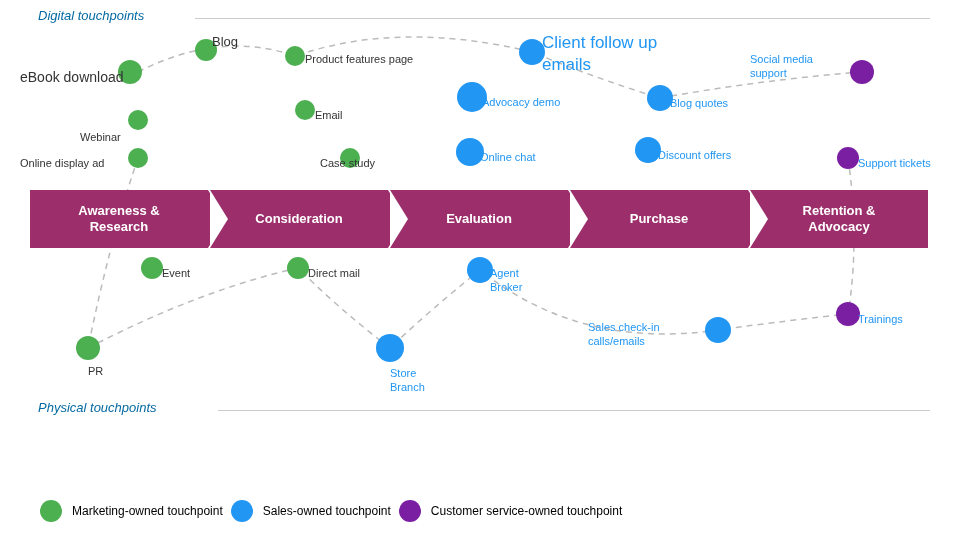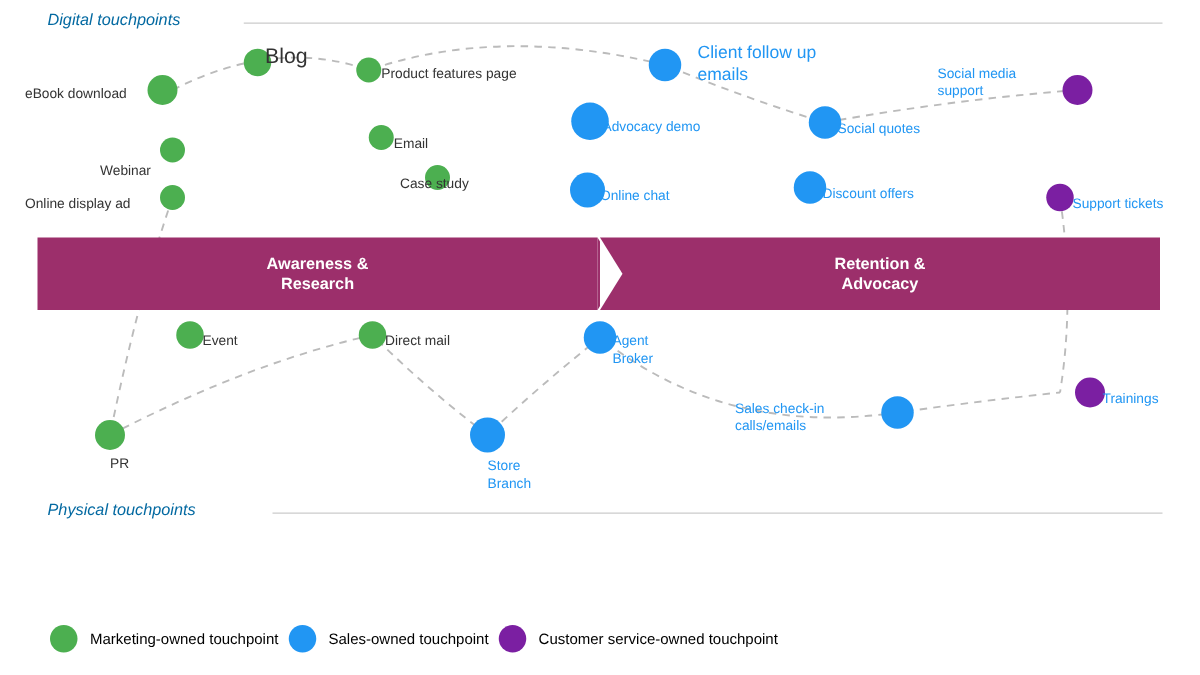--- a/index.html
+++ b/index.html
@@ -156,20 +156,29 @@
 
     <path d="M 138 158 Q 110 240 88 348" fill="none" stroke="#bbb" stroke-width="1.5" stroke-dasharray="6,5"></path>
     <path d="M 848 158 Q 860 240 848 314" fill="none" stroke="#bbb" stroke-width="1.5" stroke-dasharray="6,5"></path>
   </svg>
 
   <div class="funnel-row">
     <div class="funnel-arrow">
       <span class="funnel-arrow-text">Awareness &amp;<br>Research</span>
     </div>
     <div class="funnel-arrow">
+      <span class="funnel-arrow-text">Consideration</span>
+    </div>
+    <div class="funnel-arrow">
+      <span class="funnel-arrow-text">Evaluation</span>
+    </div>
+    <div class="funnel-arrow">
+      <span class="funnel-arrow-text">Purchase</span>
+    </div>
+    <div class="funnel-arrow">
       <span class="funnel-arrow-text">Retention &amp;<br>Advocacy</span>
     </div>
   </div>
 
   <div class="legend">
     <div class="legend-item">
       <div class="legend-circle" style="background:#4caf50;"></div>
       <span>Marketing-owned touchpoint</span>
     </div>
     <div class="legend-item">
@@ -177,62 +186,62 @@
       <span>Sales-owned touchpoint</span>
     </div>
     <div class="legend-item">
       <div class="legend-circle" style="background:#7b1fa2;"></div>
       <span>Customer service-owned touchpoint</span>
     </div>
   </div>
 
 <div style="position: absolute; left: 195px; top: 39px;">
       <div style="width: 22px; height: 22px; border-radius: 50%; background: rgb(76, 175, 80);"></div>
-      <div style="position: absolute; left: 17px; top: -5px; font-size: 17px; color: rgb(51, 51, 51); white-space: pre; line-height: 1.3;">Blog</div>
+      <div style="position: absolute; left: 17px; top: -5px; font-size: 13px; color: rgb(51, 51, 51); white-space: pre; line-height: 1.3;">Blog</div>
     </div>
     <div style="position: absolute; left: 118px; top: 60px;">
       <div style="width: 24px; height: 24px; border-radius: 50%; background: rgb(76, 175, 80);"></div>
-      <div style="position: absolute; left: -98px; top: 8px; font-size: 11px; color: rgb(51, 51, 51); white-space: pre; line-height: 1.3;">eBook download</div>
+      <div style="position: absolute; left: -98px; top: 8px; font-size: 14px; color: rgb(51, 51, 51); white-space: pre; line-height: 1.3;">eBook download</div>
     </div>
     <div style="position: absolute; left: 128px; top: 110px;">
       <div style="width: 20px; height: 20px; border-radius: 50%; background: rgb(76, 175, 80);"></div>
       <div style="position: absolute; left: -48px; top: 8px; font-size: 11px; color: rgb(51, 51, 51); white-space: pre; line-height: 1.3; margin-top: 12px;">Webinar</div>
     </div>
     <div style="position: absolute; left: 128px; top: 148px;">
       <div style="width: 20px; height: 20px; border-radius: 50%; background: rgb(76, 175, 80);"></div>
       <div style="position: absolute; left: -108px; top: 8px; font-size: 11px; color: rgb(51, 51, 51); white-space: pre; line-height: 1.3;">Online display ad</div>
     </div>
     <div style="position: absolute; left: 285px; top: 46px;">
       <div style="width: 20px; height: 20px; border-radius: 50%; background: rgb(76, 175, 80);"></div>
       <div style="position: absolute; left: 20px; top: 6px; font-size: 11px; color: rgb(51, 51, 51); white-space: pre; line-height: 1.3;">Product features page</div>
     </div>
     <div style="position: absolute; left: 295px; top: 100px;">
       <div style="width: 20px; height: 20px; border-radius: 50%; background: rgb(76, 175, 80);"></div>
       <div style="position: absolute; left: 20px; top: 8px; font-size: 11px; color: rgb(51, 51, 51); white-space: pre; line-height: 1.3;">Email</div>
     </div>
-    <div style="position: absolute; left: 300px; top: 132px; padding-left: 40px;">
+    <div style="position: absolute; left: 300px; top: 148px; padding-left: 40px;">
       <div style="width: 20px; height: 20px; border-radius: 50%; background: rgb(76, 175, 80);"></div>
       <div style="position: absolute; left: 20px; top: 8px; font-size: 11px; color: rgb(51, 51, 51); white-space: pre; line-height: 1.3;">Case study</div>
     </div>
     <div style="position: absolute; left: 519px; top: 39px;">
       <div style="width: 26px; height: 26px; border-radius: 50%; background: rgb(33, 150, 243);"></div>
-      <div style="position: absolute; left: 23px; top: -7px; font-size: 14px; color: rgb(33, 150, 243); white-space: pre; line-height: 1.3; margin-left: 16px;">Client follow up
+      <div style="position: absolute; left: 23px; top: -7px; font-size: 17px; color: rgb(33, 150, 243); white-space: pre; line-height: 1.3;">Client follow up
 emails</div>
     </div>
     <div style="position: absolute; left: 457px; top: 82px;">
       <div style="width: 30px; height: 30px; border-radius: 50%; background: rgb(33, 150, 243);"></div>
       <div style="position: absolute; left: 25px; top: 13px; font-size: 11px; color: rgb(33, 150, 243); white-space: pre; line-height: 1.3;">Advocacy demo</div>
     </div>
     <div style="position: absolute; left: 456px; top: 138px;">
       <div style="width: 28px; height: 28px; border-radius: 50%; background: rgb(33, 150, 243);"></div>
       <div style="position: absolute; left: 24px; top: 12px; font-size: 11px; color: rgb(33, 150, 243); white-space: pre; line-height: 1.3;">Online chat</div>
     </div>
     <div style="position: absolute; left: 647px; top: 85px;">
       <div style="width: 26px; height: 26px; border-radius: 50%; background: rgb(33, 150, 243);"></div>
-      <div style="position: absolute; left: 23px; top: 11px; font-size: 11px; color: rgb(33, 150, 243); white-space: pre; line-height: 1.3;">Social quotes</div>
+      <div style="position: absolute; left: 23px; top: 11px; font-size: 11px; color: rgb(33, 150, 243); white-space: pre; line-height: 1.3;">Blog quotes</div>
     </div>
     <div style="position: absolute; left: 635px; top: 137px;">
       <div style="width: 26px; height: 26px; border-radius: 50%; background: rgb(33, 150, 243);"></div>
       <div style="position: absolute; left: 23px; top: 11px; font-size: 11px; color: rgb(33, 150, 243); white-space: pre; line-height: 1.3;">Discount offers</div>
     </div>
     <div style="position: absolute; left: 850px; top: 60px;">
       <div style="width: 24px; height: 24px; border-radius: 50%; background: rgb(123, 31, 162);"></div>
       <div style="position: absolute; left: -100px; top: -8px; font-size: 11px; color: rgb(33, 150, 243); white-space: pre; line-height: 1.3;">Social media
 support</div>
     </div>
@@ -260,17 +269,17 @@
     <div style="position: absolute; left: 467px; top: 257px;">
       <div style="width: 26px; height: 26px; border-radius: 50%; background: rgb(33, 150, 243);"></div>
       <div style="position: absolute; left: 23px; top: 9px; font-size: 11px; color: rgb(33, 150, 243); white-space: pre; line-height: 1.3;">Agent
 Broker</div>
     </div>
     <div style="position: absolute; left: 705px; top: 317px;">
       <div style="width: 26px; height: 26px; border-radius: 50%; background: rgb(33, 150, 243);"></div>
       <div style="position: absolute; left: -117px; top: 3px; font-size: 11px; color: rgb(33, 150, 243); white-space: pre; line-height: 1.3;">Sales check-in
 calls/emails</div>
     </div>
-    <div style="position: absolute; left: 836px; top: 302px; margin-left: 24px;">
+    <div style="position: absolute; left: 836px; top: 302px;">
       <div style="width: 24px; height: 24px; border-radius: 50%; background: rgb(123, 31, 162);"></div>
       <div style="position: absolute; left: 22px; top: 10px; font-size: 11px; color: rgb(33, 150, 243); white-space: pre; line-height: 1.3;">Trainings</div>
     </div>
   </div>
 
 </body></html>

